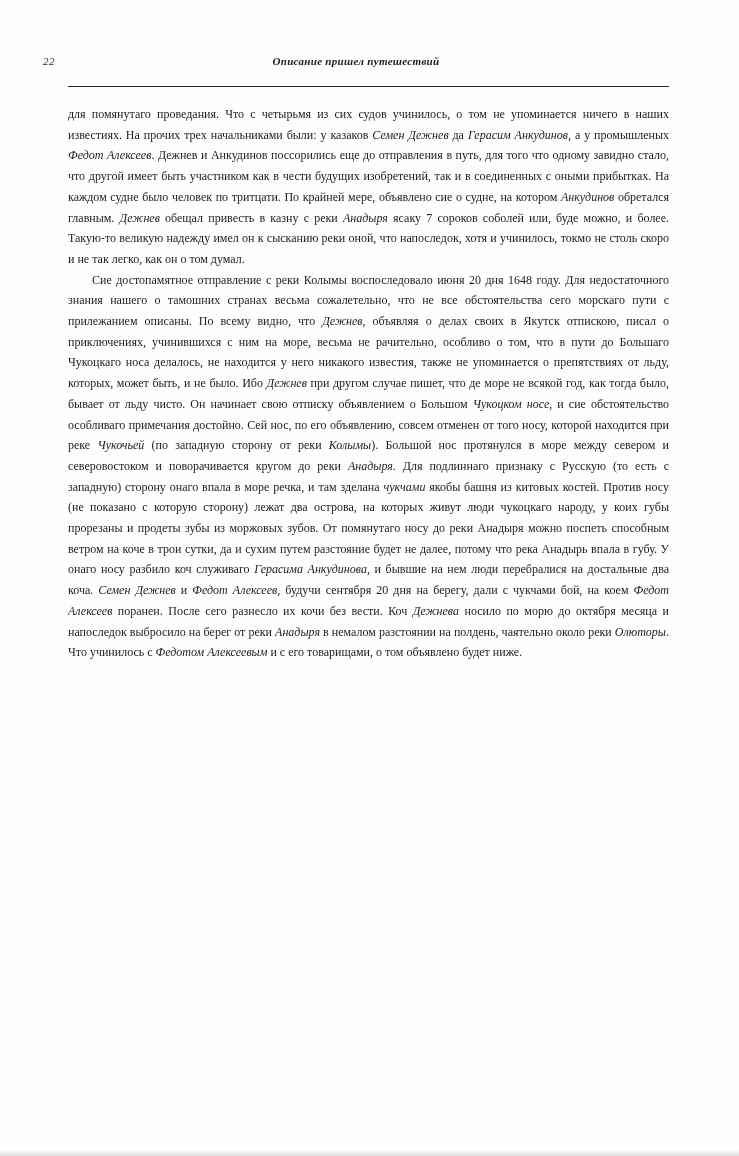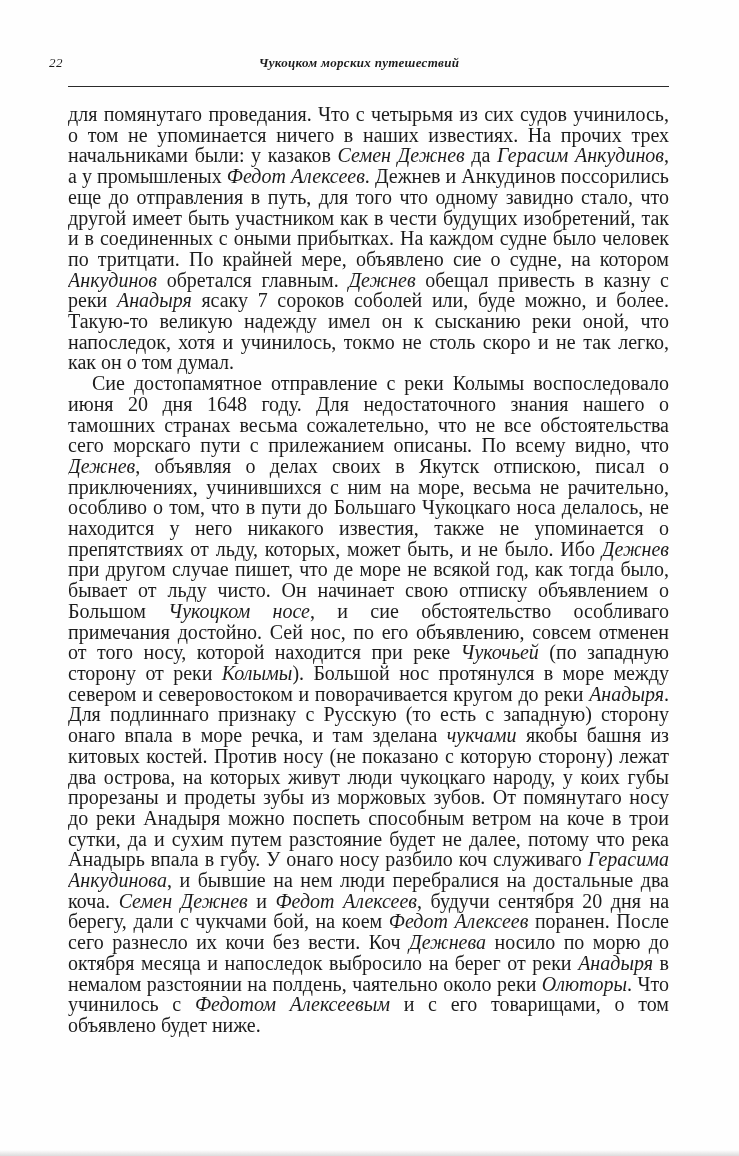--- a/index.html
+++ b/index.html
@@ -14,24 +14,24 @@
     margin: 0 auto;
     background: #fefefe;
     box-sizing: border-box;
     overflow: hidden;
     font-family: "Liberation Serif", "DejaVu Serif", serif;
     color: #1c1c1c;
   }
   .page-header {
     position: absolute;
     top: 55px;
-    left: 49px;
+    left: 43px;
     right: 70px;
     height: 24px;
-    font-size: 13px;
+    font-size: 11px;
   }
   .page-number {
     position: absolute;
     left: 0;
     top: 0;
     font-style: italic;
     letter-spacing: 0.5px;
   }
   .running-title {
     position: absolute;
@@ -50,21 +50,21 @@
     width: 601px;
     height: 0;
     border-top: 1.2px solid #2a2a2a;
   }
   .body-text {
     position: absolute;
     top: 104px;
     left: 68px;
     width: 601px;
     bottom: 28px;
-    font-size: 20px;
+    font-size: 12px;
     line-height: 20.7px;
     text-align: justify;
     overflow: hidden;
   }
   .body-text p {
     margin: 0;
   }
   .body-text p.indent {
     text-indent: 24px;
   }
@@ -80,21 +80,21 @@
     background: linear-gradient(to bottom, rgba(0,0,0,0), rgba(120,120,120,0.25));
   }
 </style>
 </head>
 <body>
 
 <div class="scan-page">
 
   <div class="page-header">
     <span class="page-number">22</span>
-    <span class="running-title">Чукоцком морских путешествий</span>
+    <span class="running-title">Описание пришел путешествий</span>
   </div>
 
   <div class="header-rule"></div>
 
   <div class="body-text">
     <p>для помянутаго проведания. Что с четырьмя из сих судов учинилось, о том не упоминается ничего в наших известиях. На прочих трех начальниками были: у казаков <i>Семен Дежнев</i> да <i>Герасим Анкудинов</i>, а у промышленых <i>Федот Алексеев</i>. Дежнев и Анкудинов поссорились еще до отправления в путь, для того что одному завидно стало, что другой имеет быть участником как в чести будущих изобретений, так и в соединенных с оными прибытках. На каждом судне было человек по тритцати. По крайней мере, объявлено сие о судне, на котором <i>Анкудинов</i> обретался главным. <i>Дежнев</i> обещал привесть в казну с реки <i>Анадыря</i> ясаку 7 сороков соболей или, буде можно, и более. Такую-то великую надежду имел он к сысканию реки оной, что напоследок, хотя и учинилось, токмо не столь скоро и не так легко, как он о том думал.</p>
     <p class="indent">Сие достопамятное отправление с реки Колымы воспоследовало июня 20 дня 1648 году. Для недостаточного знания нашего о тамошних странах весьма сожалетельно, что не все обстоятельства сего морскаго пути с прилежанием описаны. По всему видно, что <i>Дежнев</i>, объявляя о делах своих в Якутск отпискою, писал о приключениях, учинившихся с ним на море, весьма не рачительно, особливо о том, что в пути до Большаго Чукоцкаго носа делалось, не находится у него никакого известия, также не упоминается о препятствиях от льду, которых, может быть, и не было. Ибо <i>Дежнев</i> при другом случае пишет, что де море не всякой год, как тогда было, бывает от льду чисто. Он начинает свою отписку объявлением о Большом <i>Чукоцком носе</i>, и сие обстоятельство особливаго примечания достойно. Сей нос, по его объявлению, совсем отменен от того носу, которой находится при реке <i>Чукочьей</i> (по западную сторону от реки <i>Колымы</i>). Большой нос протянулся в море между севером и северовостоком и поворачивается кругом до реки <i>Анадыря</i>. Для подлиннаго признаку с Русскую (то есть с западную) сторону онаго впала в море речка, и там зделана <i>чукчами</i> якобы башня из китовых костей. Против носу (не показано с которую сторону) лежат два острова, на которых живут люди чукоцкаго народу, у коих губы прорезаны и продеты зубы из моржовых зубов. От помянутаго носу до реки Анадыря можно поспеть способным ветром на коче в трои сутки, да и сухим путем разстояние будет не далее, потому что река Анадырь впала в губу. У онаго носу разбило коч служиваго <i>Герасима Анкудинова</i>, и бывшие на нем люди перебралися на достальные два коча. <i>Семен Дежнев</i> и <i>Федот Алексеев</i>, будучи сентября 20 дня на берегу, дали с чукчами бой, на коем <i>Федот Алексеев</i> поранен. После сего разнесло их кочи без вести. Коч <i>Дежнева</i> носило по морю до октября месяца и напоследок выбросило на берег от реки <i>Анадыря</i> в немалом разстоянии на полдень, чаятельно около реки <i>Олюторы</i>. Что учинилось с <i>Федотом Алексеевым</i> и с его товарищами, о том объявлено будет ниже.</p>
   </div>
 
   <div class="bottom-edge"></div>

